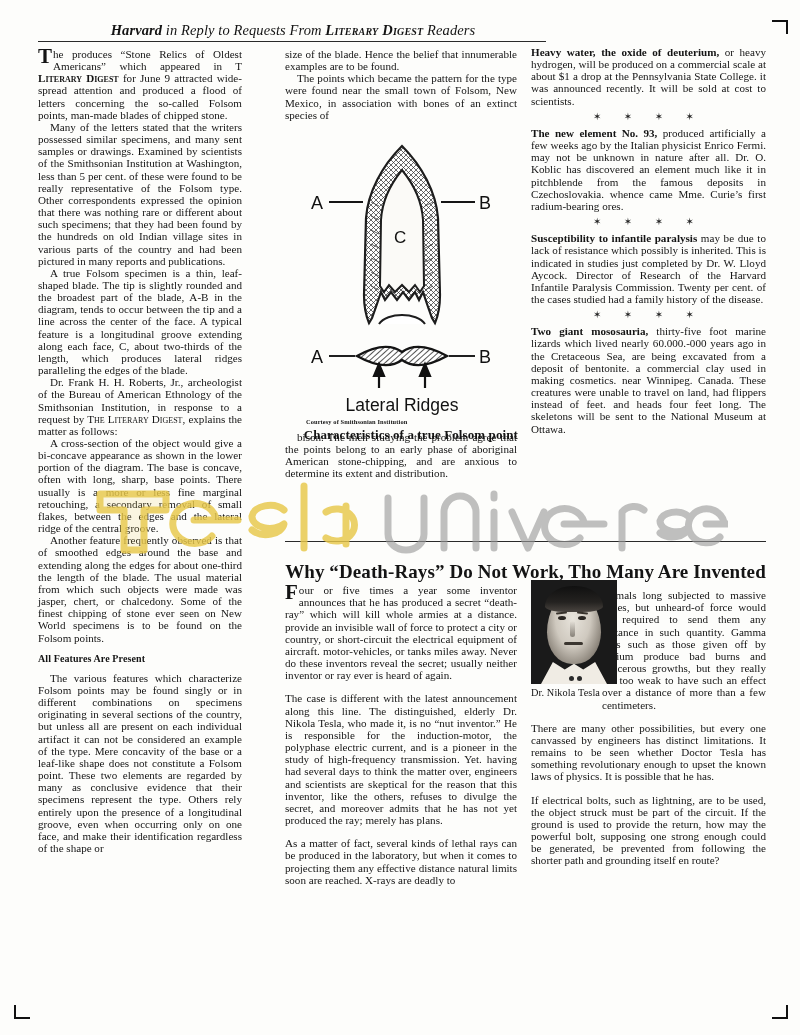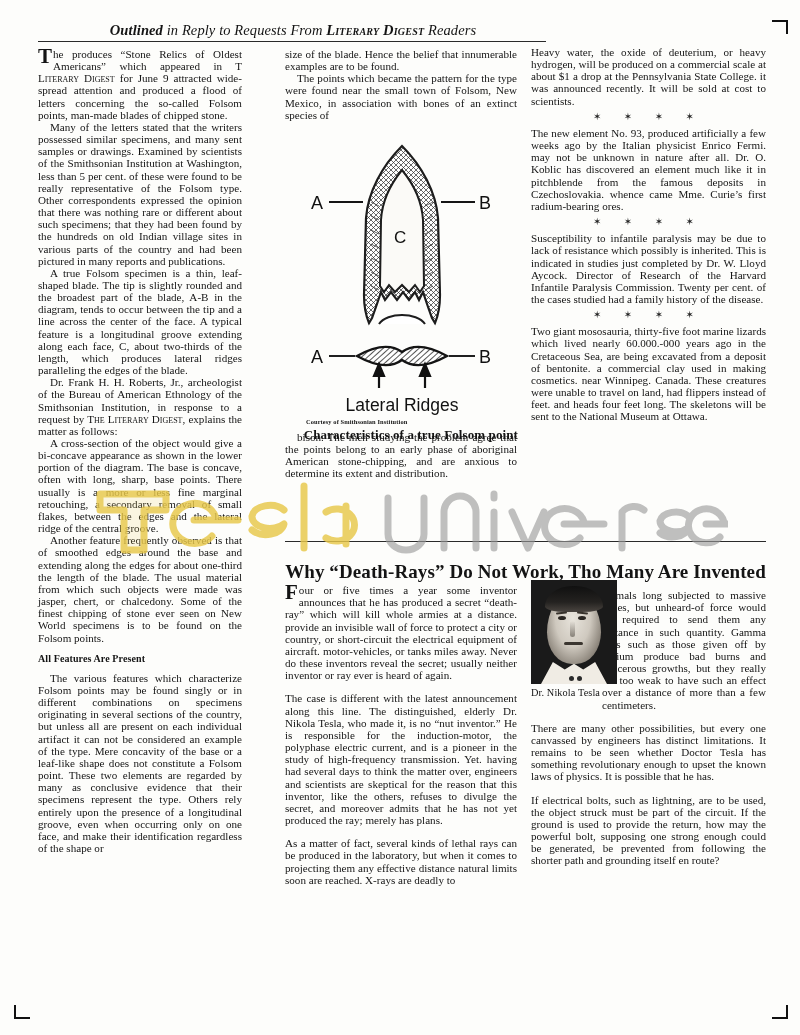--- a/index.html
+++ b/index.html
@@ -69,21 +69,21 @@
     text-justify: inter-word;
     hyphens: manual;
   }
   #col1 { left: 38px;  top: 48px;  width: 204px; }
   #col2 { left: 285px; top: 48px;  width: 232px; }
   #col3 { left: 531px; top: 46px;  width: 235px; }
 
   .col p { margin: 0; text-indent: 12px; }
   .col p.noind { text-indent: 0; }
   .sc { font-variant: small-caps; }
-  .b  { font-weight: normal; }
+  .b  { font-weight: bold; }
 
   
   .initial {
     float: left;
     font-size: 21px;
     line-height: 15px;
     font-weight: bold;
     padding-right: 1px;
     margin-top: 1px;
   }
@@ -227,21 +227,21 @@
 </head>
 <body>
 
 <div id="page">
 
   <div class="corner-mark cm-tr"></div>
   <div class="corner-mark cm-br"></div>
   <div class="corner-mark cm-bl"></div>
 
   <div id="masthead">
-    <span>Outlined</span><span class="plain"> in Reply to Requests From </span><span class="sc">Literary Digest</span><span class="plain"> Readers</span>
+    <span>Harvard</span><span class="plain"> in Reply to Requests From </span><span class="sc">Literary Digest</span><span class="plain"> Readers</span>
   </div>
   <div id="rule-top"></div>
 
   <div class="col" id="col1">
     <p class="noind"><span class="initial">T</span><span>he produces “Stone Relics of Oldest Americans” which appeared in T</span><span class="sc b"> Literary Digest</span><span> for June 9 attracted wide-spread attention and produced a flood of letters concerning the so-called Folsom points, man-made blades of chipped stone.</span></p>
     <p>Many of the letters stated that the writers possessed similar specimens, and many sent samples or drawings. Examined by scientists of the Smithsonian Institution at Washington, less than 5 per cent. of these were found to be really representative of the Folsom type. Other correspondents expressed the opinion that there was nothing rare or different about such specimens; that they had been found by the hundreds on old Indian village sites in various parts of the country and had been pictured in many reports and publications.</p>
     <p>A true Folsom specimen is a thin, leaf-shaped blade. The tip is slightly rounded and the broadest part of the blade, A-B in the diagram, tends to occur between the tip and a line across the center of the face. A typical feature is a longitudinal groove extending along each face, C, about two-thirds of the length, which produces lateral ridges paralleling the edges of the blade.</p>
     <p><span>Dr. Frank H. H. Roberts, Jr., archeologist of the Bureau of American Ethnology of the Smithsonian Institution, in response to a request by</span><span class="sc"> The Literary Digest</span><span>, explains the matter as follows:</span></p>
     <p>A cross-section of the object would give a bi-concave appearance as shown in the lower portion of the diagram. The base is concave, often with long, sharp, base points. There usually is a more or less fine marginal retouching, a secondary removal of small flakes, between the edges and the lateral ridge of the central groove.</p>
     <p>Another feature frequently observed is that of smoothed edges around the base and extending along the edges for about one-third the length of the blade. The usual material from which such objects were made was jasper, chert, or chalcedony. Some of the finest chipping of stone ever seen on New World specimens is to be found on the Folsom points.</p>

